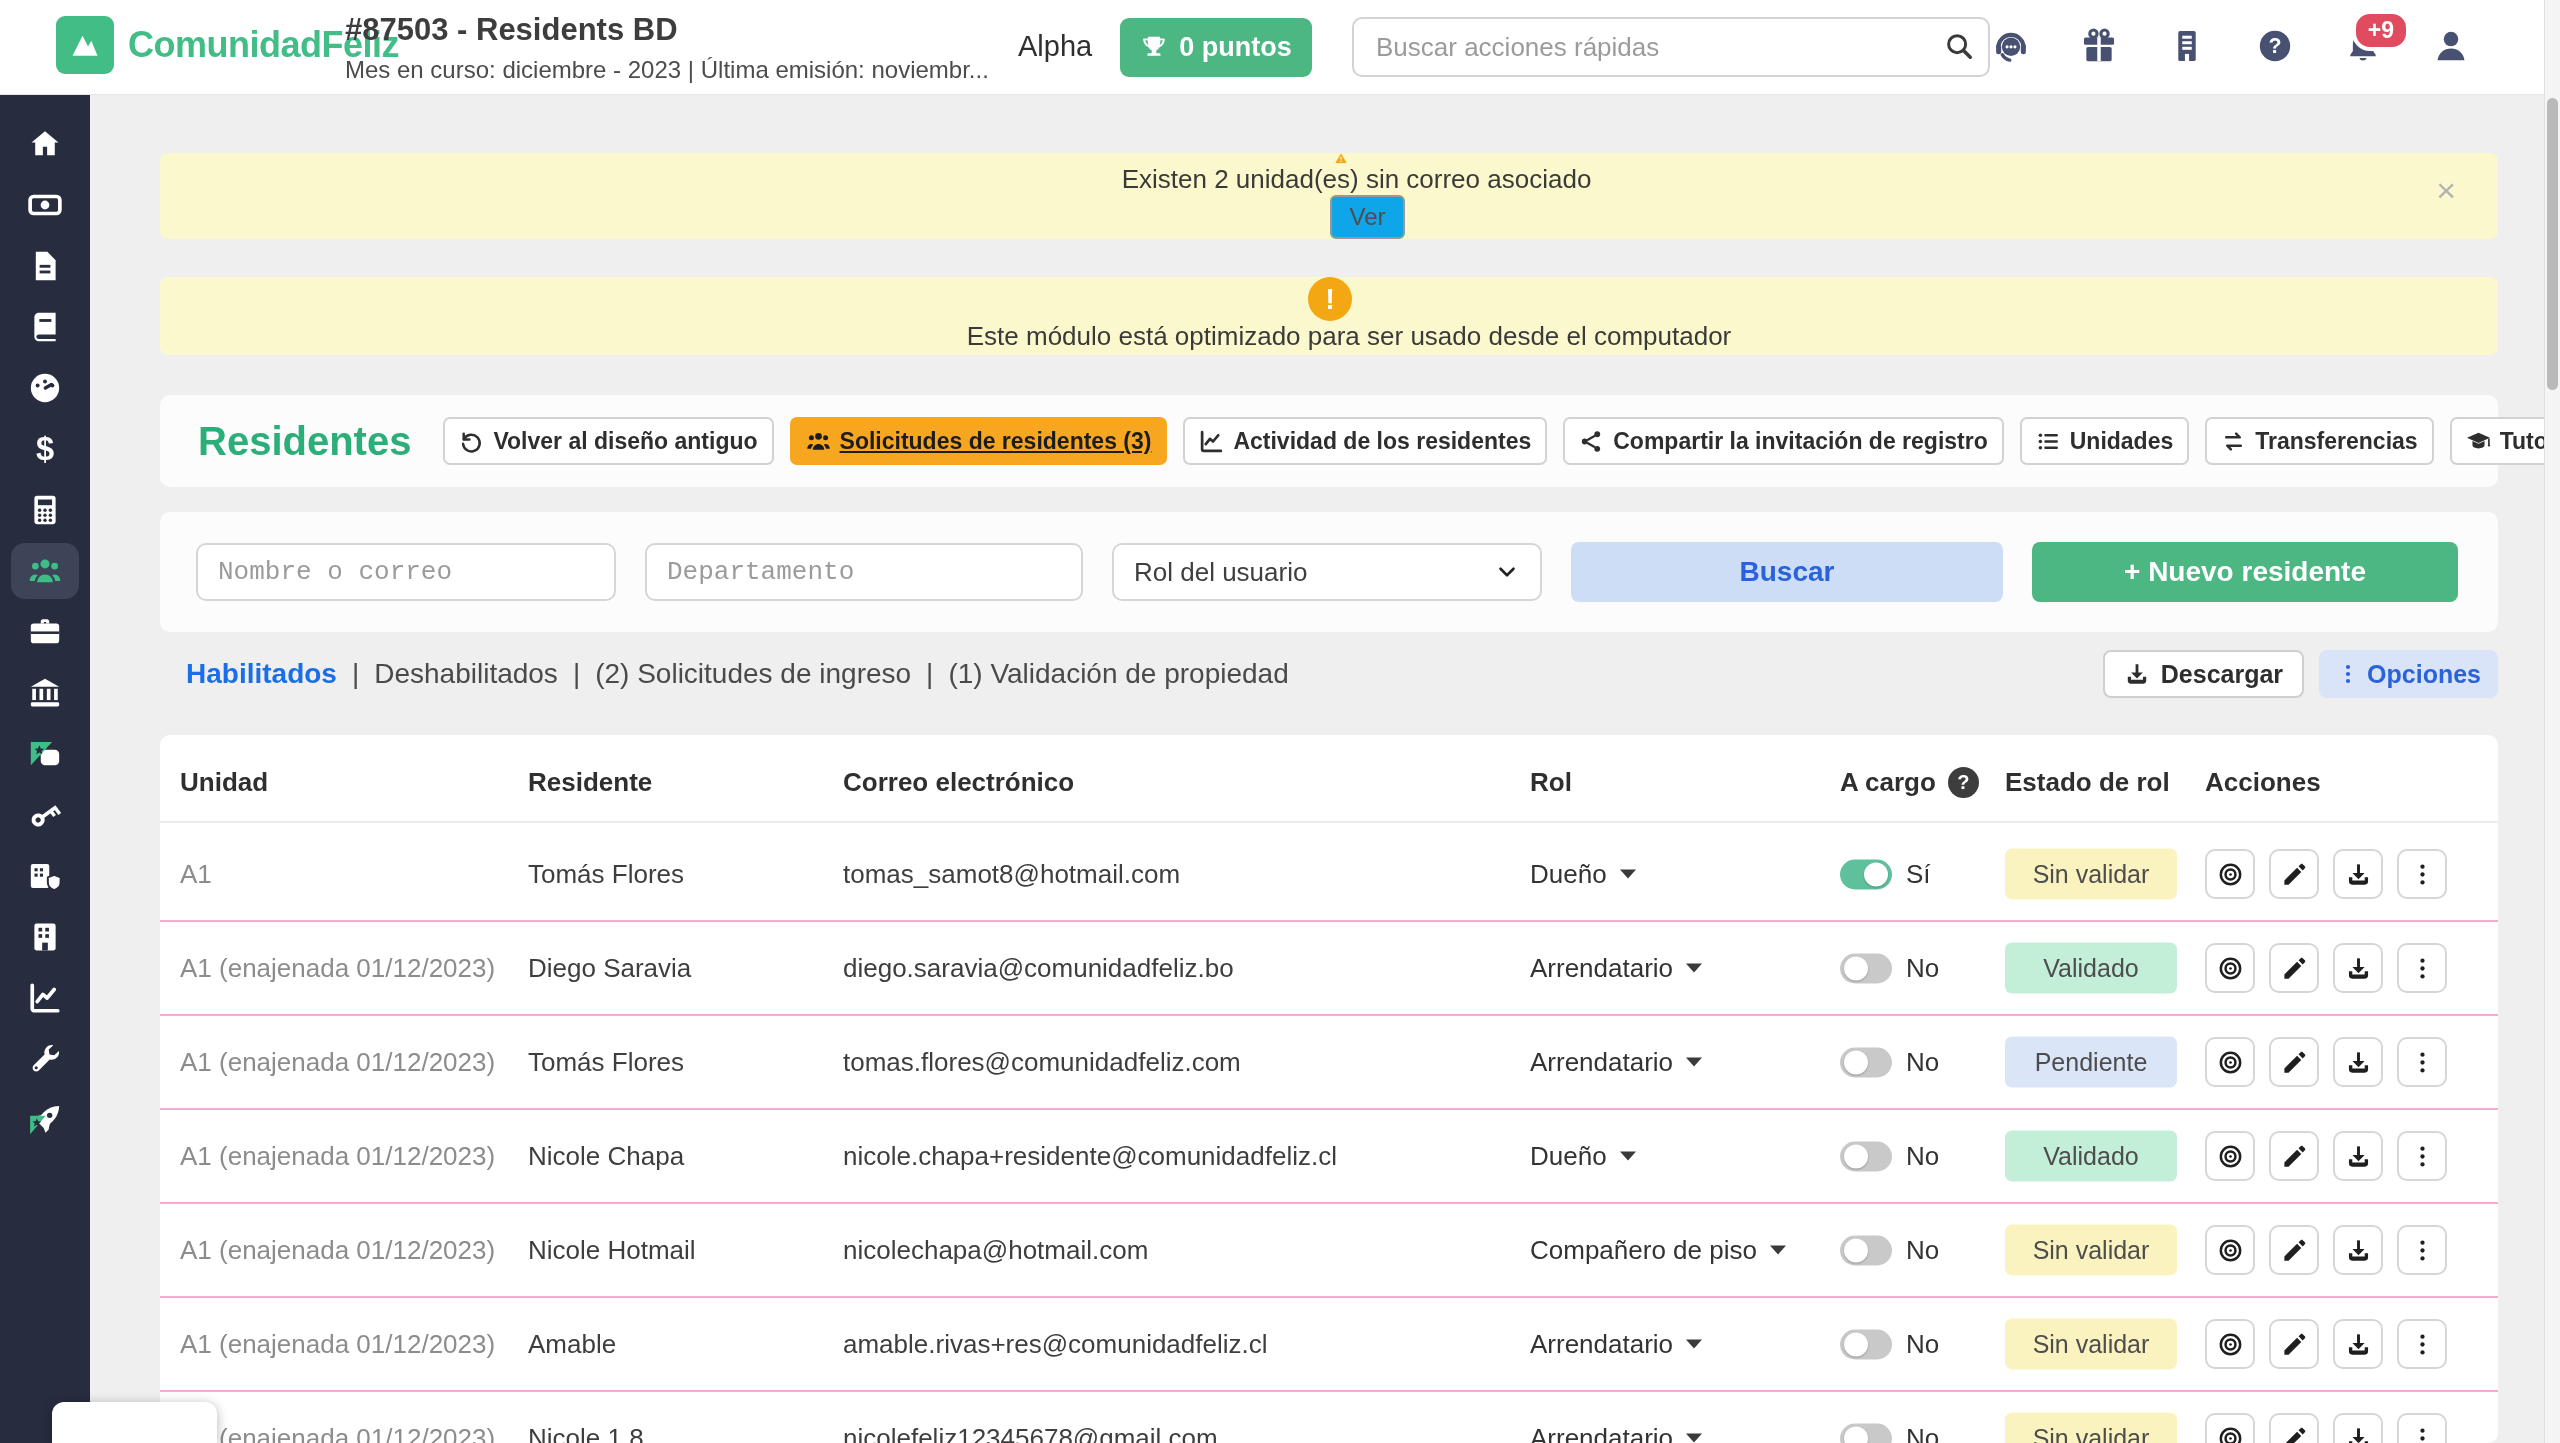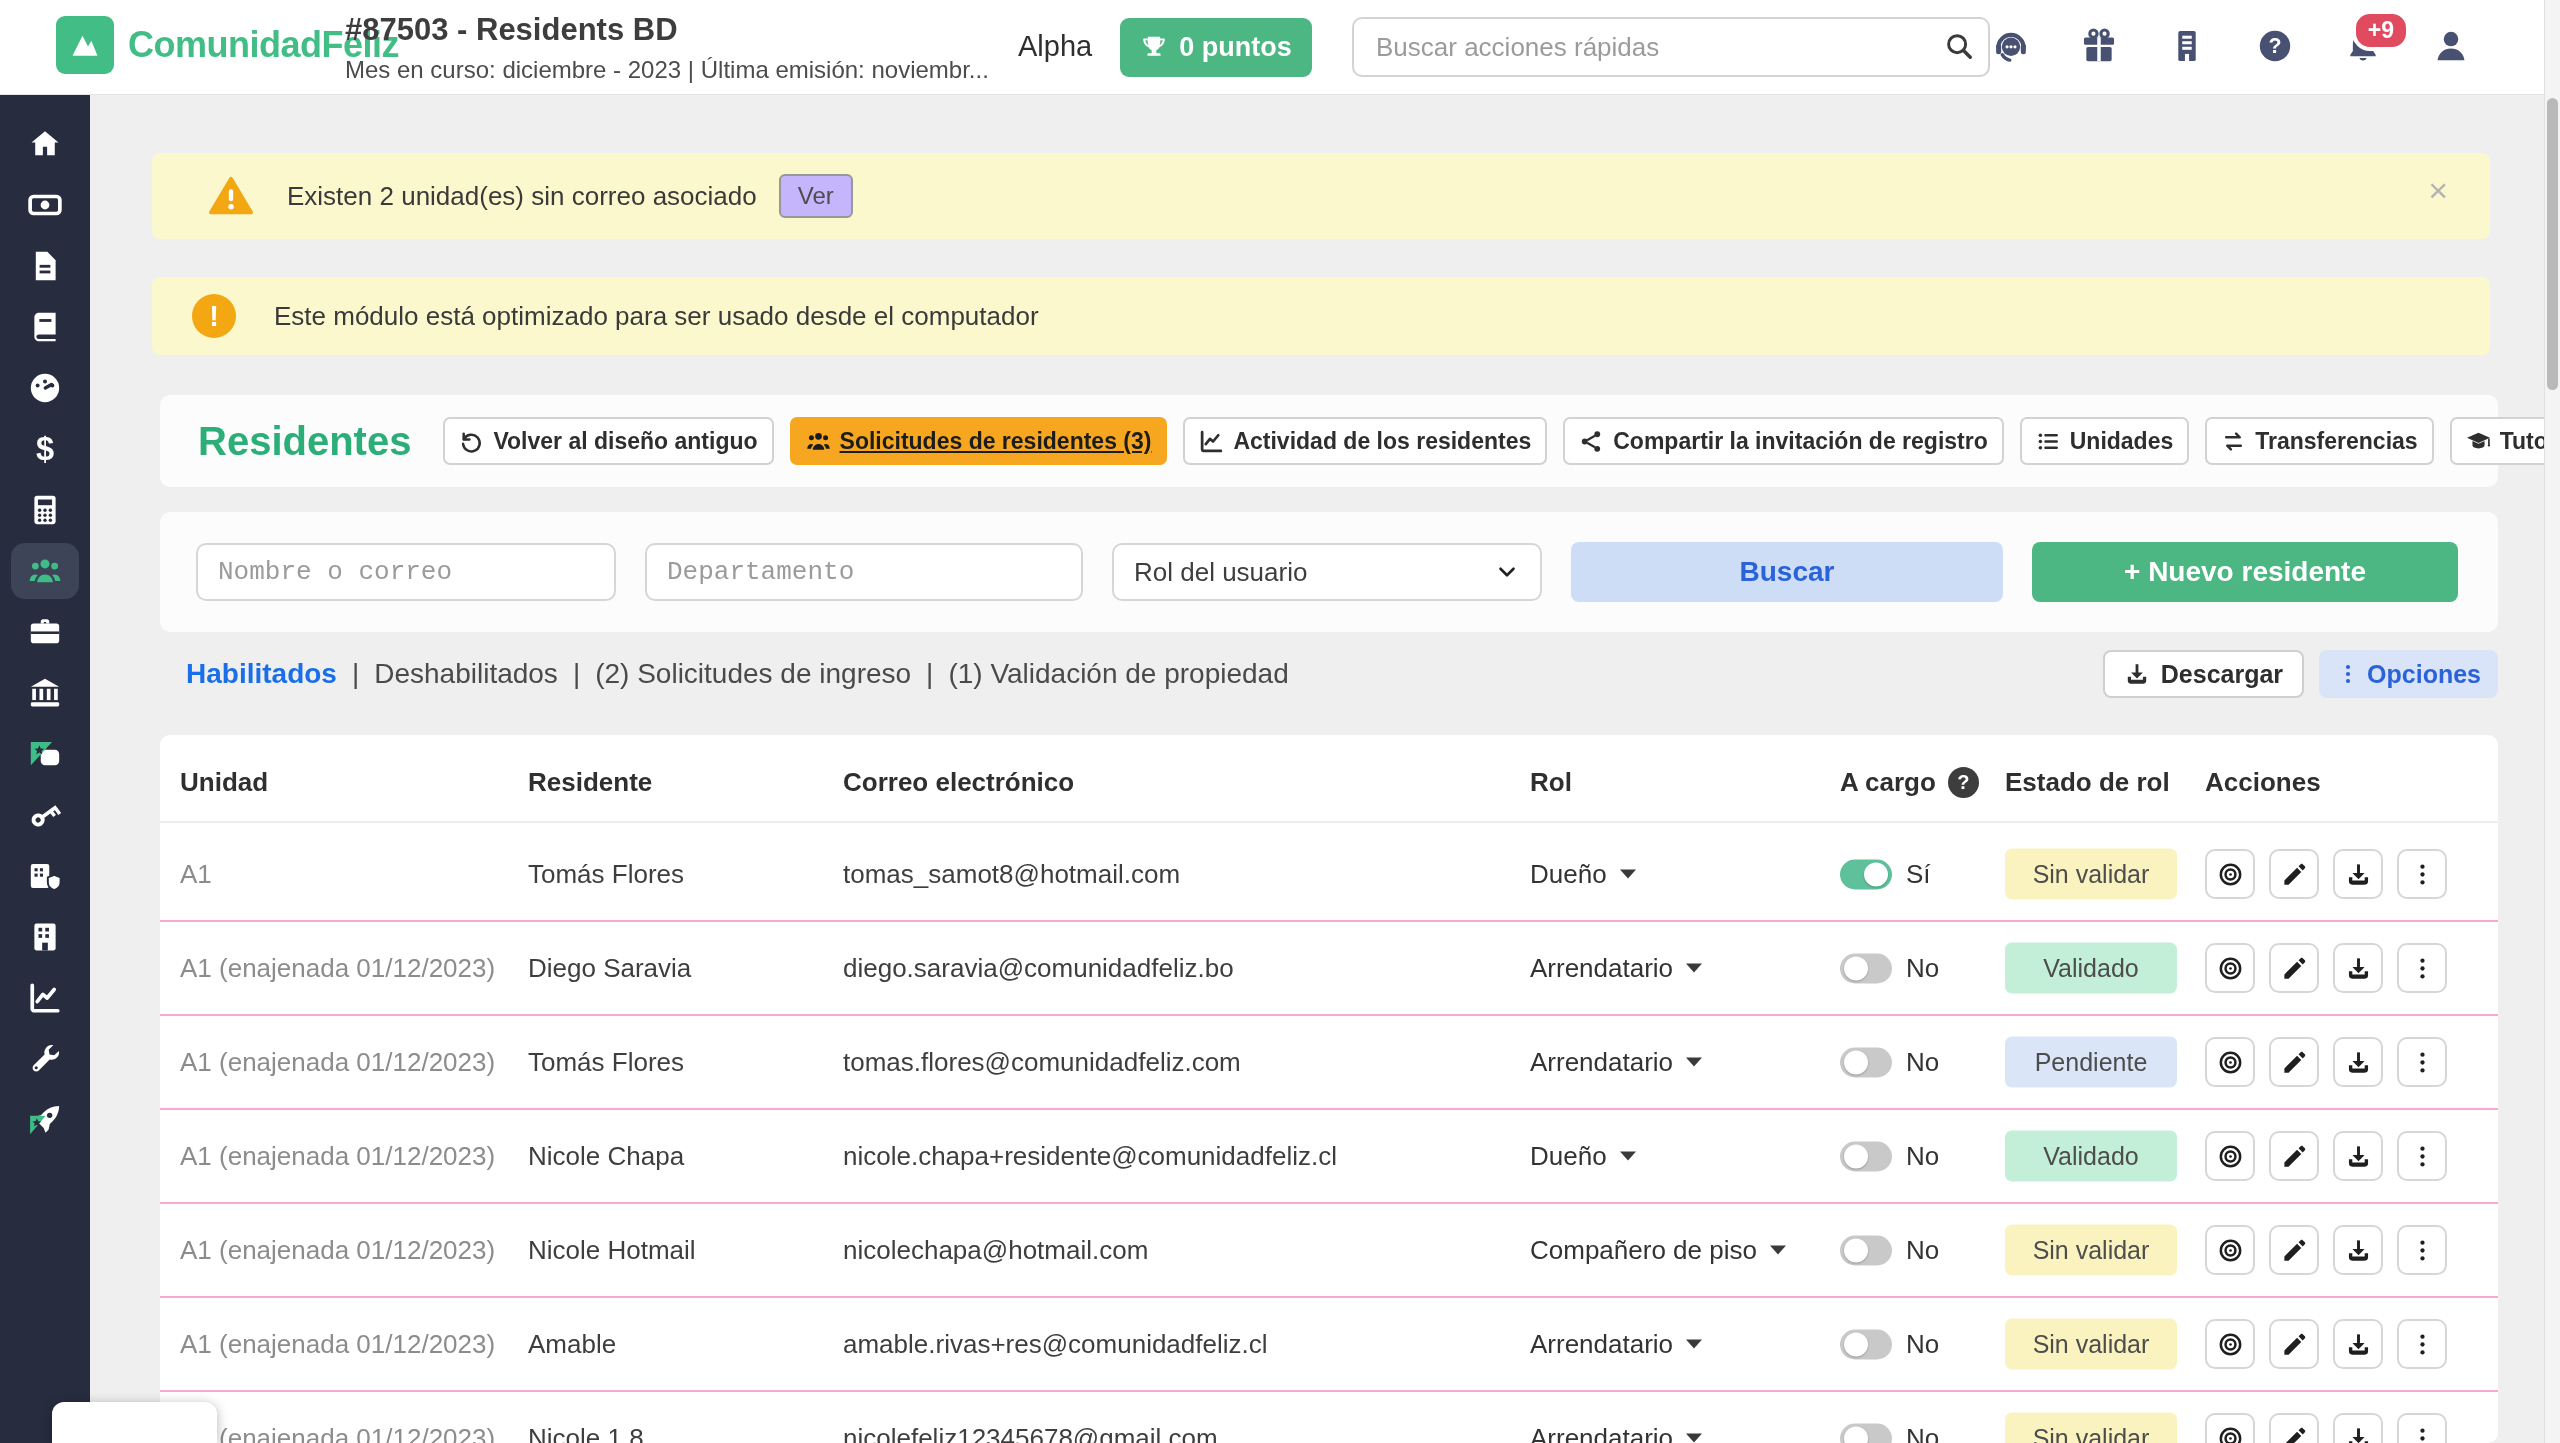--- a/index.html
+++ b/index.html
@@ -35,28 +35,28 @@
   .side-item.active .ipill { background:#3e4458; }
   .side-item.active { color:#3fbd87; }
 
   
   .vscroll { position:absolute; right:0; top:0; width:16px; height:1443px; background:#f4f4f4; border-left:1px solid #e0e0e0; z-index:10; }
   .vthumb { position:absolute; left:2px; top:98px; width:11px; height:292px; background:#b9b9b9; border-radius:6px; }
 
   
   .content { position:absolute; left:90px; top:95px; width:2454px; height:1348px; }
 
-  .banner { position:absolute; left:62px; width:2338px; background:#fcf8cd; border-radius:8px; display:flex; align-items:center; }
+  .banner { position:absolute; left:70px; width:2338px; background:#fcf8cd; border-radius:8px; display:flex; align-items:center;flex-direction:column; }
   .banner-1 { top:58px; height:86px; padding-left:55px; }
   .banner-2 { top:182px; height:78px; padding-left:40px; }
   .banner .btext { font-size:26px; color:#3a3a3a; }
   .warn-tri { width:48px; height:44px; margin-right:32px; }
   .warn-circ { width:44px; height:44px; border-radius:50%; background:#f3a712; color:#fff; font-size:29px; font-weight:700;
                display:flex; align-items:center; justify-content:center; margin-right:38px; }
-  .ver-btn { margin-left:22px; background:#c4b5fd; border:2px solid #989898; border-radius:6px; font-size:24px; color:#4d4d4d;
+  .ver-btn { margin-left:22px; background:#0ea5e9; border:2px solid #989898; border-radius:6px; font-size:24px; color:#4d4d4d;
              padding:6px 17px; cursor:pointer; font-family:inherit; }
   .banner-close { position:absolute; right:42px; top:20px; font-size:34px; color:#b3b3b3; cursor:pointer; line-height:1; }
 
   .page-card { position:absolute; left:70px; top:300px; width:2338px; height:92px; background:#fcfcfc; border-radius:10px;
                display:flex; align-items:center; padding:0 38px; }
   .page-title { font-size:40px; font-weight:700; color:#2cae78; margin-right:32px; white-space:nowrap; }
   .hbtns { display:flex; gap:16px; align-items:center; }
   .hbtn { display:inline-flex; align-items:center; gap:9px; height:48px; padding:0 14px; background:#fff; border:2px solid #d2d2d2;
           border-radius:7px; font-size:23px; font-weight:600; color:#2e2e2e; white-space:nowrap; cursor:pointer; font-family:inherit; }
   .hbtn svg { width:25px; height:25px; flex:none; }

